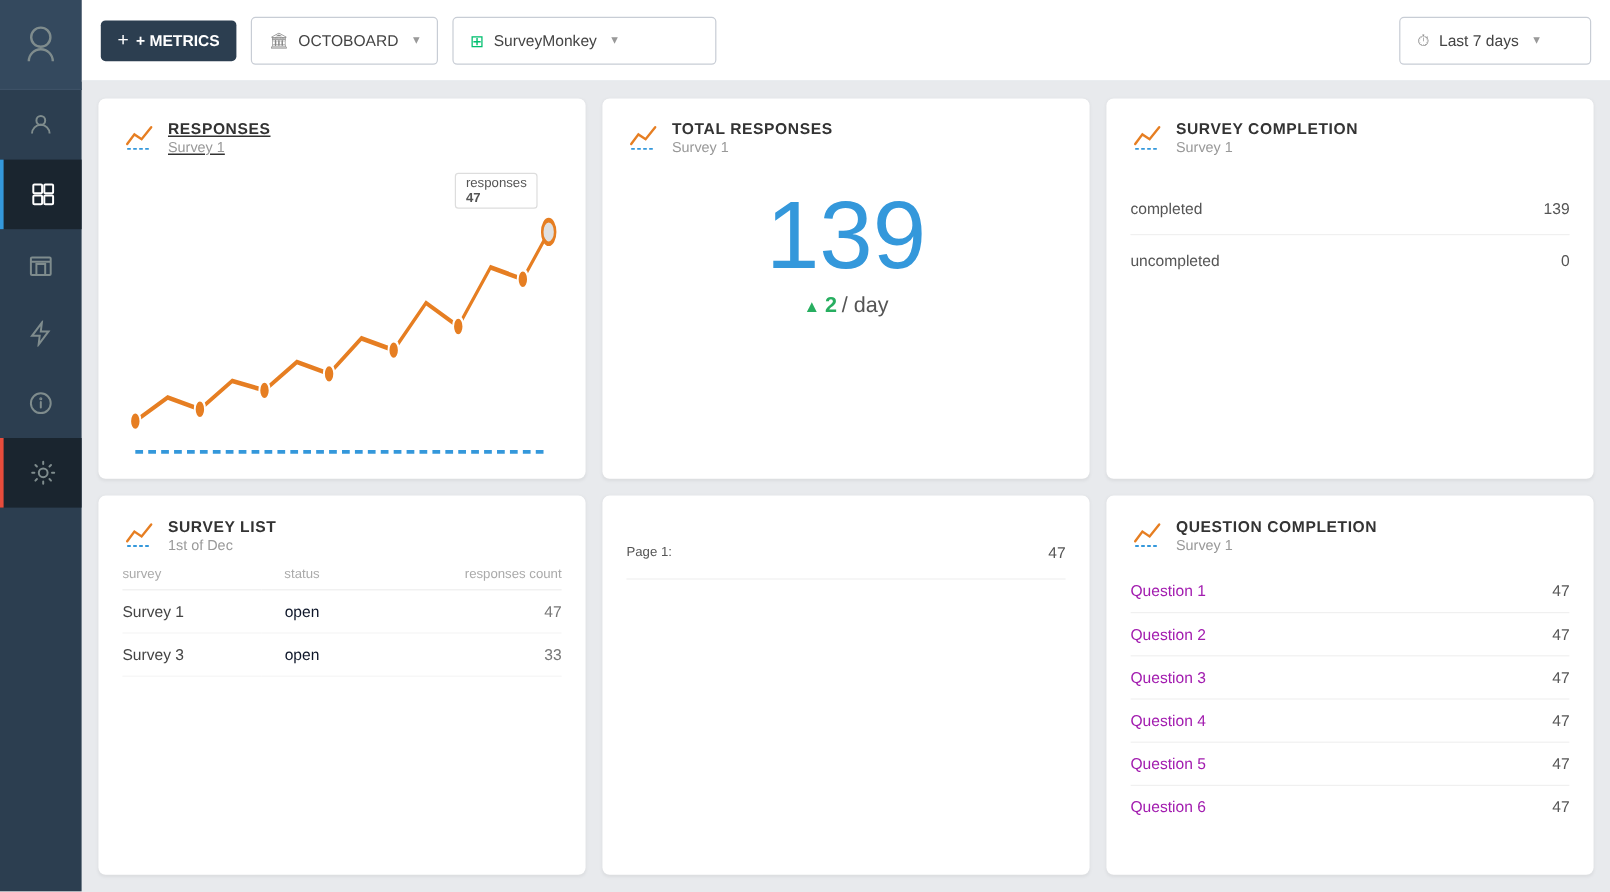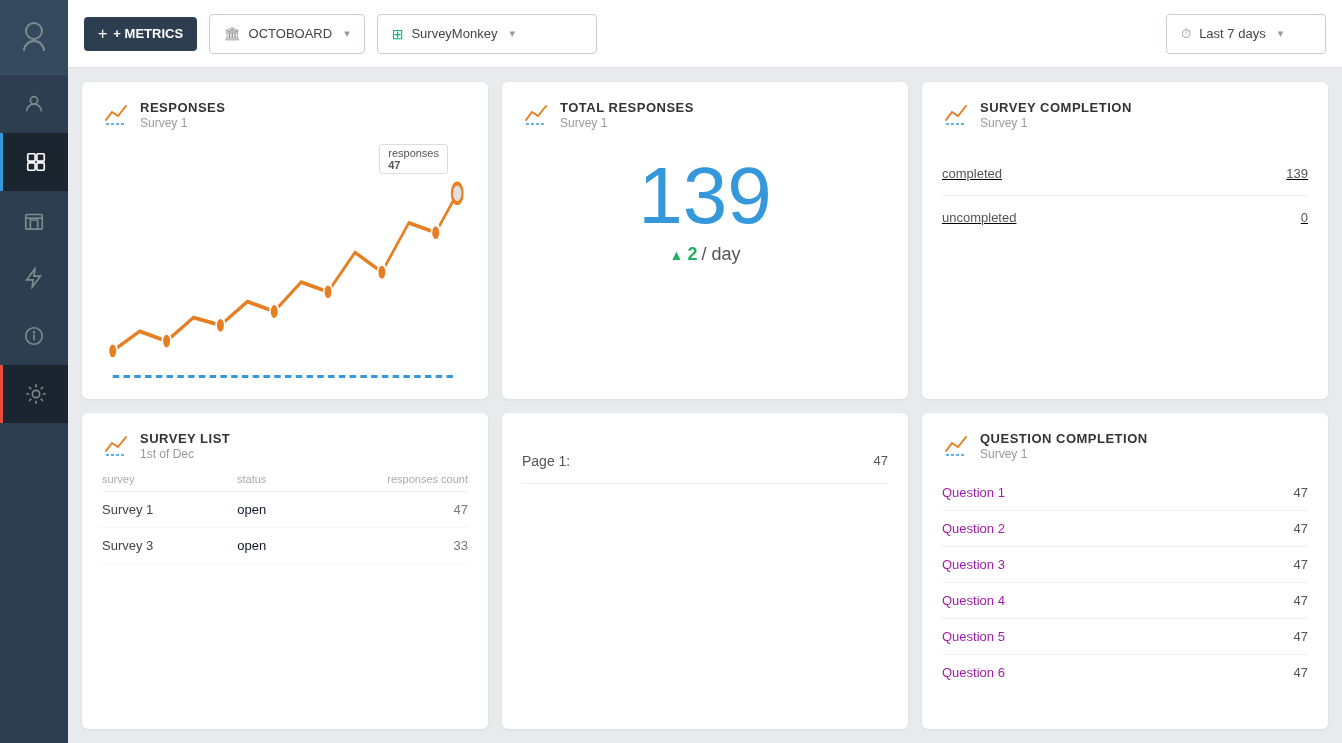--- a/index.html
+++ b/index.html
@@ -139,21 +139,21 @@
       letter-spacing: 0.5px;
       text-transform: uppercase;
     }
     .card-subtitle {
       font-size: 12px;
       color: #999;
       margin-top: 1px;
     }
 
     
-    .responses-card { grid-column: 1; grid-row: 1; }
+    .responses-card { grid-column: 1; grid-row: 1; text-decoration: underline; }
     .chart-container {
       flex: 1;
       position: relative;
       margin-top: 8px;
     }
     .chart-tooltip {
       position: absolute;
       top: 0;
       right: 20px;
       background: #fff;
@@ -190,21 +190,21 @@
       display: flex;
       align-items: center;
       justify-content: center;
       gap: 4px;
     }
     .total-rate .arrow-up { color: #27ae60; font-size: 14px; }
     .total-rate .rate-num { color: #27ae60; font-weight: 600; }
 
     
     .completion-card { grid-column: 3; grid-row: 1; }
-    .completion-rows { margin-top: 16px; text-decoration: underline; }
+    .completion-rows { margin-top: 16px; }
     .completion-row {
       display: flex;
       justify-content: space-between;
       align-items: center;
       padding: 14px 0;
       border-bottom: 1px solid #f0f0f0;
     }
     .completion-row:last-child { border-bottom: none; }
     .completion-label { font-size: 13px; color: #555; }
     .completion-value { font-size: 13px; color: #555; font-weight: 500; }
@@ -234,21 +234,21 @@
     
     .page-card { grid-column: 2; grid-row: 2; }
     .page-row {
       display: flex;
       justify-content: space-between;
       align-items: center;
       padding: 14px 0;
       border-bottom: 1px solid #f0f0f0;
       margin-top: 8px;
     }
-    .page-label { font-size: 14px; color: #555; }
+    .page-label { font-size: 11px; color: #555; }
     .page-value { font-size: 13px; color: #555; font-weight: 500; }
 
     
     .question-card { grid-column: 3; grid-row: 2; }
     .question-rows { margin-top: 8px; flex: 1; overflow-y: auto; }
     .question-row {
       display: flex;
       justify-content: space-between;
       align-items: center;
       padding: 10px 0;

